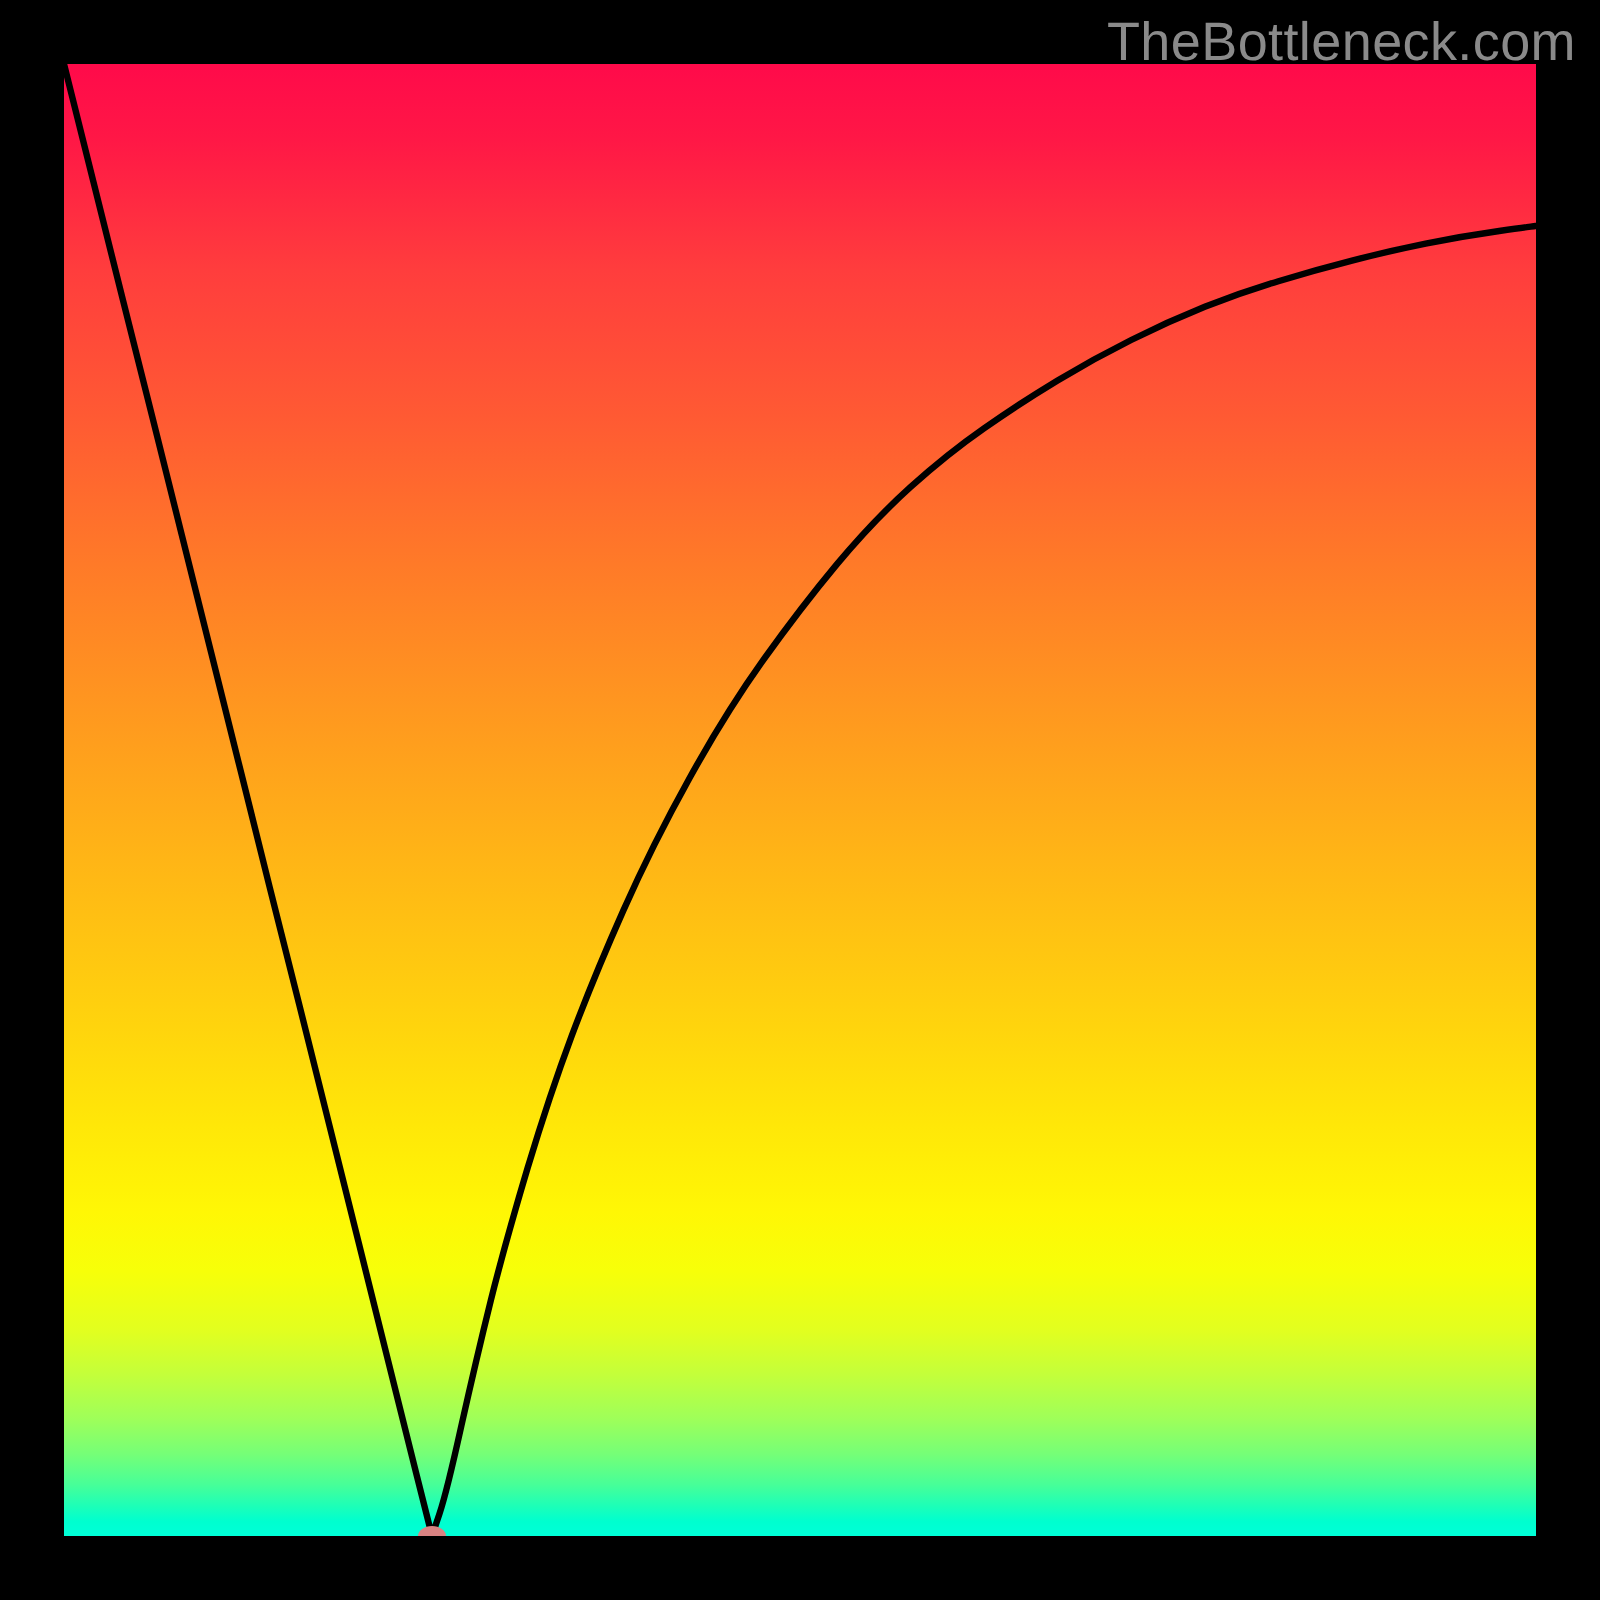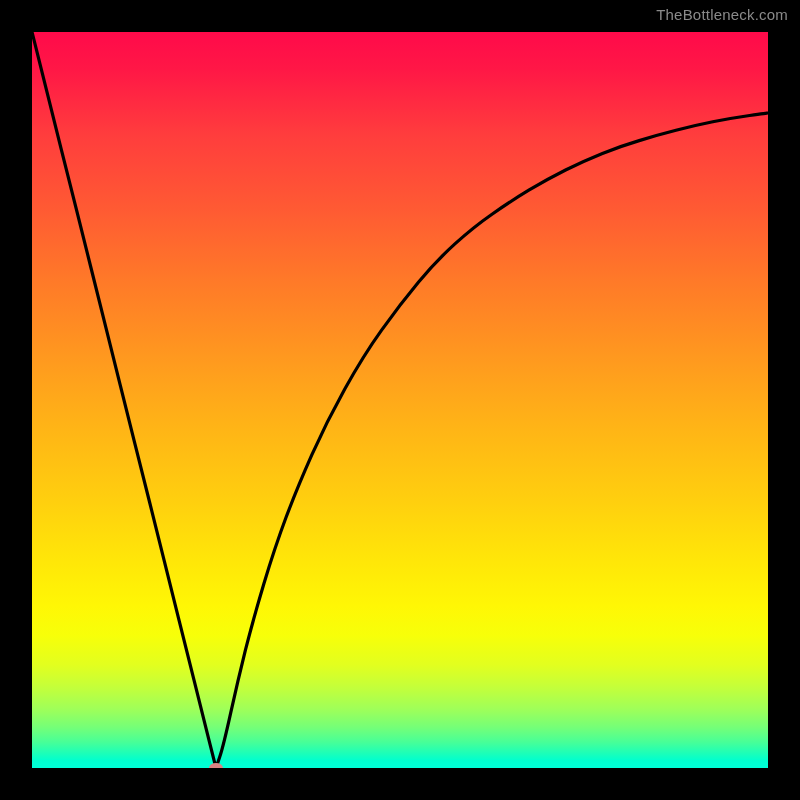--- a/index.html
+++ b/index.html
@@ -52,21 +52,21 @@
     left: 0;
     top: 0;
     width: 736px;
     height: 736px;
   }
   .watermark {
     position: absolute;
     top: 6px;
     right: 12px;
     color: #8a8a8a;
-    font-size: 15px;
+    font-size: 27px;
     font-weight: 400;
     letter-spacing: 0.2px;
     user-select: none;
   }
 </style>
 </head>
 <body>
 
 <div class="frame">
 

